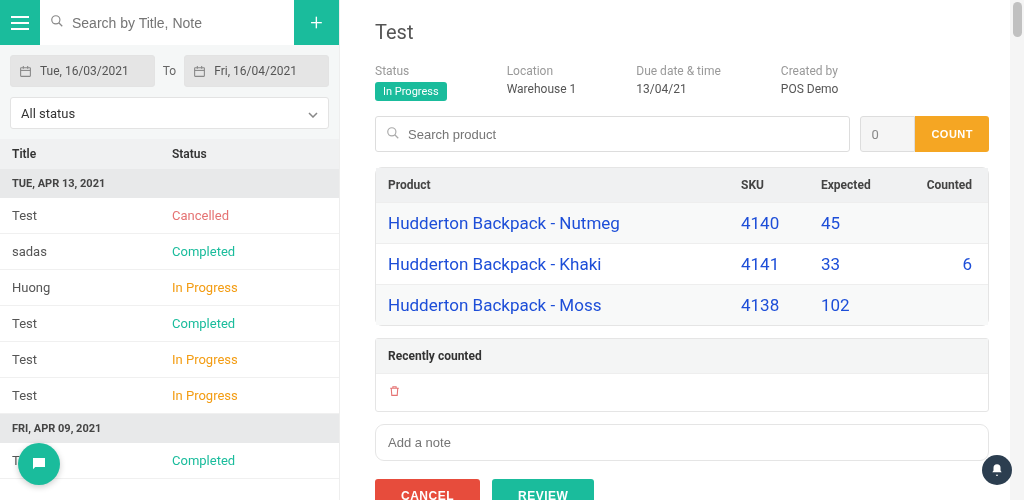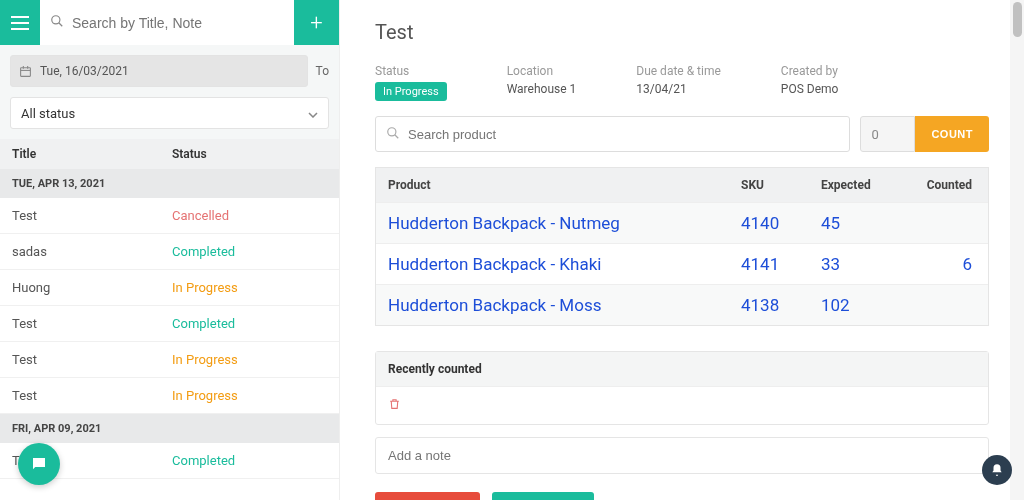--- a/index.html
+++ b/index.html
@@ -43,35 +43,35 @@
     .meta-item .value { font-size:12px; color:#555; }
     .badge-status { display:inline-block; background:#1abc9c; color:#fff; font-size:11px; padding:3px 8px; border-radius:3px; }
     .search-product-row { display:flex; gap:10px; margin-bottom:15px; }
     .search-product-box { flex:1; border:1px solid #ddd; border-radius:3px; height:36px; display:flex; align-items:center; padding:0 10px; position:relative; }
     .search-product-box input { border:none; outline:none; width:100%; font-size:13px; padding-left:22px; }
     .search-product-box .sicon { position:absolute; left:10px; color:#aaa; }
     .qty-box { width:55px; border:1px solid #ddd; background:#f5f5f5; border-radius:3px 0 0 3px; height:36px; display:flex; align-items:center; padding:0 10px; color:#888; font-size:13px; }
     .count-btn { background:#f5a623; color:#fff; border:none; height:36px; padding:0 16px; border-radius:0 3px 3px 0; font-weight:700; font-size:11px; cursor:pointer; letter-spacing:0.5px; }
     .count-group { display:flex; }
 
-    .table { border:1px solid #e5e5e5; border-radius:0; margin-bottom:25px; }
+    .table { border:1px solid #e5e5e5; border-radius:7px; margin-bottom:12px; }
     .table-header { display:flex; background:#f0f1f2; padding:10px 12px; font-size:12px; font-weight:700; color:#444; }
     .table-row { display:flex; padding:10px 12px; border-top:1px solid #eee; font-size:17px; color:#1d4ed8; }
     .table-row:nth-child(odd) { background:#f8f9f9; }
     .col-prod { flex:1; }
     .col-sku { width:80px; }
     .col-exp { width:90px; }
     .col-cnt { width:65px; text-align:right; padding-right:4px; }
 
     .recent-box { border:1px solid #e5e5e5; border-radius:3px; margin-bottom:12px; }
     .recent-header { background:#f4f5f5; padding:10px 12px; font-weight:700; font-size:12px; color:#333; }
     .recent-item { display:flex; justify-content:space-between; align-items:center; padding:10px 12px; border-top:1px solid #eee; font-size:13px; color:#555; }
     .trash-icon { color:#e57373; cursor:pointer; font-size:14px; }
 
-    .note-box { border:1px solid #e5e5e5; border-radius:3px; padding:10px 12px; margin-bottom:18px; }
+    .note-box { border:1px solid #e5e5e5; border-radius:9px; padding:10px 12px; margin-bottom:18px; }
     .note-box input { border:none; outline:none; width:100%; font-size:13px; color:#888; }
 
     .actions { display:flex; gap:12px; }
     .btn-cancel { background:#e74c3c; color:#fff; border:none; padding:10px 26px; border-radius:3px; font-size:12px; font-weight:700; cursor:pointer; letter-spacing:0.5px; }
     .btn-review { background:#1abc9c; color:#fff; border:none; padding:10px 26px; border-radius:3px; font-size:12px; font-weight:700; cursor:pointer; letter-spacing:0.5px; }
 
     .fab-chat { position:absolute; left:18px; bottom:15px; width:42px; height:42px; border-radius:50%; background:#1abc9c; display:flex; align-items:center; justify-content:center; cursor:pointer; box-shadow:0 2px 6px rgba(0,0,0,0.2); }
     .fab-bell { position:absolute; right:12px; bottom:15px; width:30px; height:30px; border-radius:50%; background:#2c3e50; display:flex; align-items:center; justify-content:center; cursor:pointer; }
     .scrollbar-indicator { position:absolute; right:0; top:0; width:14px; height:100%; background:#f5f5f5; }
     .scroll-thumb { position:absolute; right:2px; top:2px; width:9px; height:35px; background:#c1c1c1; border-radius:5px; }
@@ -104,20 +104,29 @@
       <div class="date-box">
         <svg width="13" height="13" viewBox="0 0 24 24" fill="none" stroke="#888" stroke-width="2">
             <rect x="3" y="5" width="18" height="16" rx="1"></rect>
             <line x1="3" y1="10" x2="21" y2="10"></line>
             <line x1="8" y1="2" x2="8" y2="7"></line>
             <line x1="16" y1="2" x2="16" y2="7"></line>
           </svg>
         <span>Tue, 16/03/2021</span>
       </div>
       <span class="date-to">To</span>
+      <div class="date-box">
+        <svg width="13" height="13" viewBox="0 0 24 24" fill="none" stroke="#888" stroke-width="2">
+            <rect x="3" y="5" width="18" height="16" rx="1"></rect>
+            <line x1="3" y1="10" x2="21" y2="10"></line>
+            <line x1="8" y1="2" x2="8" y2="7"></line>
+            <line x1="16" y1="2" x2="16" y2="7"></line>
+          </svg>
+        <span>Fri, 16/04/2021</span>
+      </div>
     </div>
     <div class="status-row">
       <div class="status-select">
         <span>All status</span>
         <span>
           <svg width="10" height="6" viewBox="0 0 10 6">
               <path d="M1 1l4 4 4-4" stroke="#888" stroke-width="1.5" fill="none"></path>
             </svg>
         </span>
       </div>

